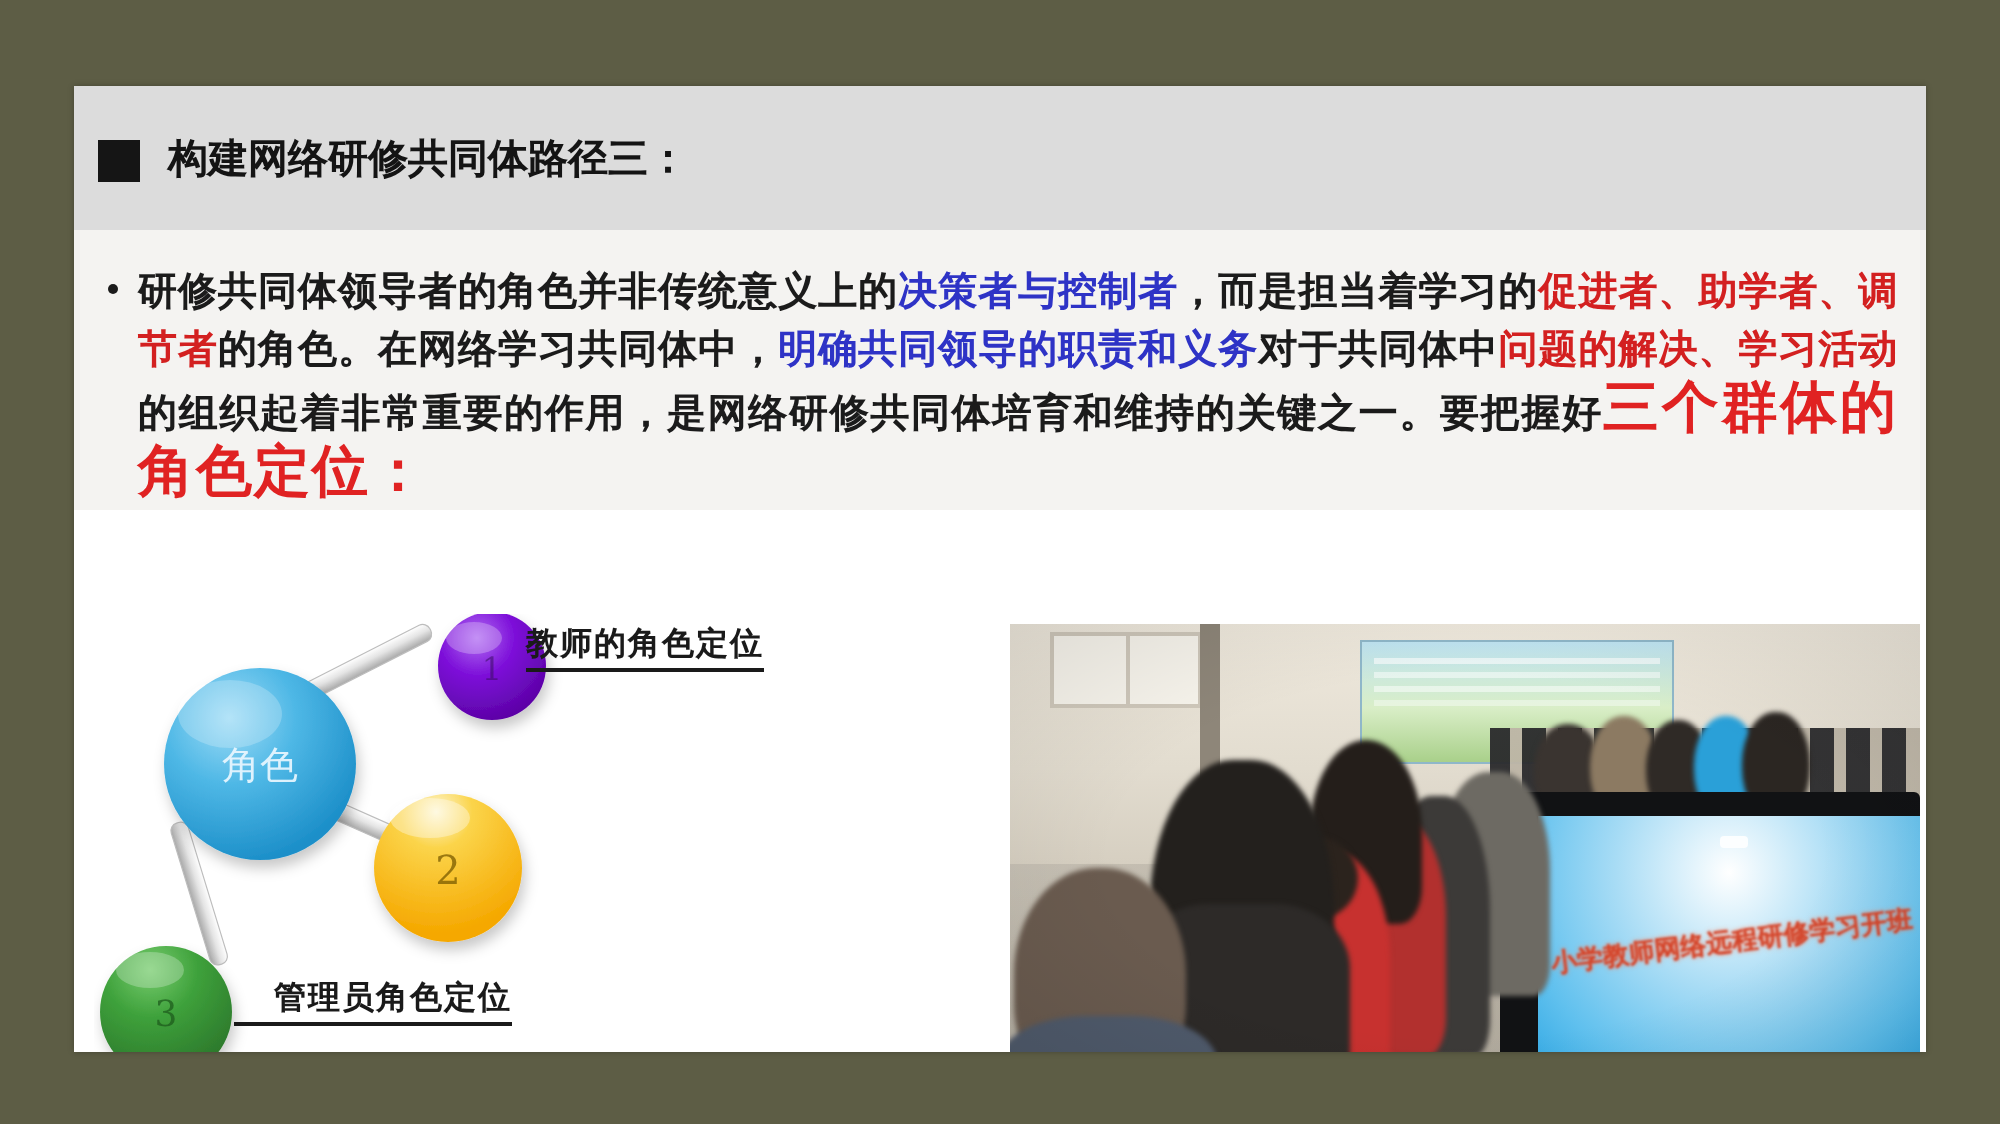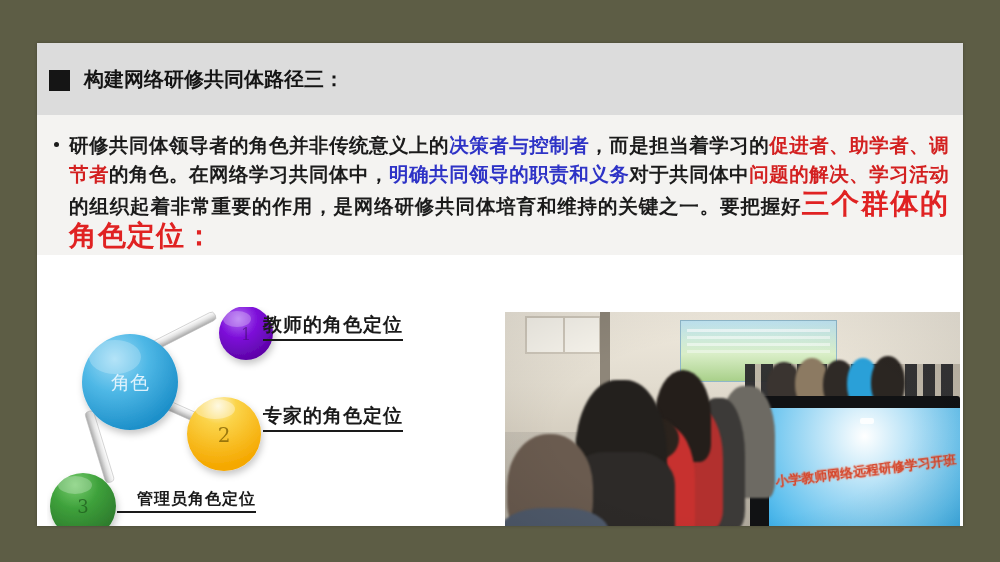--- a/index.html
+++ b/index.html
@@ -129,21 +129,21 @@
   .node-label {
     position: absolute;
     font-family: "DejaVu Sans", "Liberation Sans", sans-serif;
     font-weight: bold;
     color: #1a1a1a;
     white-space: nowrap;
     border-bottom: 2px solid #1a1a1a;
     padding-bottom: 1px;
     letter-spacing: 1px;
   }
-  #label-1 { left: 216px; top: 5px;   font-size: 19px; }
+  #label-1 { left: 216px; top: 5px;   font-size: 16px; }
   #label-2 { left: 216px; top: 96px;  font-size: 19px; }
   #label-3 { left: 70px;  top: 182px; font-size: 16px; padding-left: 20px; }
 
   
   #photo-frame {
     position: absolute;
     left: 468px;
     top: 57px;
     width: 455px;
     height: 232px;
@@ -342,21 +342,20 @@
           <text x="177" y="135" text-anchor="middle" font-family="'DejaVu Serif','Liberation Serif',serif" font-size="20" fill="#7a5c00" opacity="0.75">2</text>
 
           <g filter="url(#softShadow)">
             <circle cx="36" cy="199" r="33" fill="url(#gGreen)"></circle>
             <ellipse cx="28" cy="178" rx="17" ry="9" fill="#ffffff" opacity="0.25"></ellipse>
           </g>
           <text x="36" y="206" text-anchor="middle" font-family="'DejaVu Serif','Liberation Serif',serif" font-size="18" fill="#1d5a1c" opacity="0.72">3</text>
         </svg>
 
         <span class="node-label" id="label-1">教师的角色定位</span>
-        <span class="node-label" id="label-2">专家的角色定位</span>
         <span class="node-label" id="label-3">管理员角色定位</span>
       </div>
 
       <div id="photo-frame">
         <div id="photo">
           <div class="ph" id="ph-wall"></div>
           <div class="ph" id="ph-window"></div>
           <div class="ph" id="ph-doorframe"></div>
           <div class="ph" id="ph-banner"></div>
           <div class="ph" id="ph-monitors"></div>

